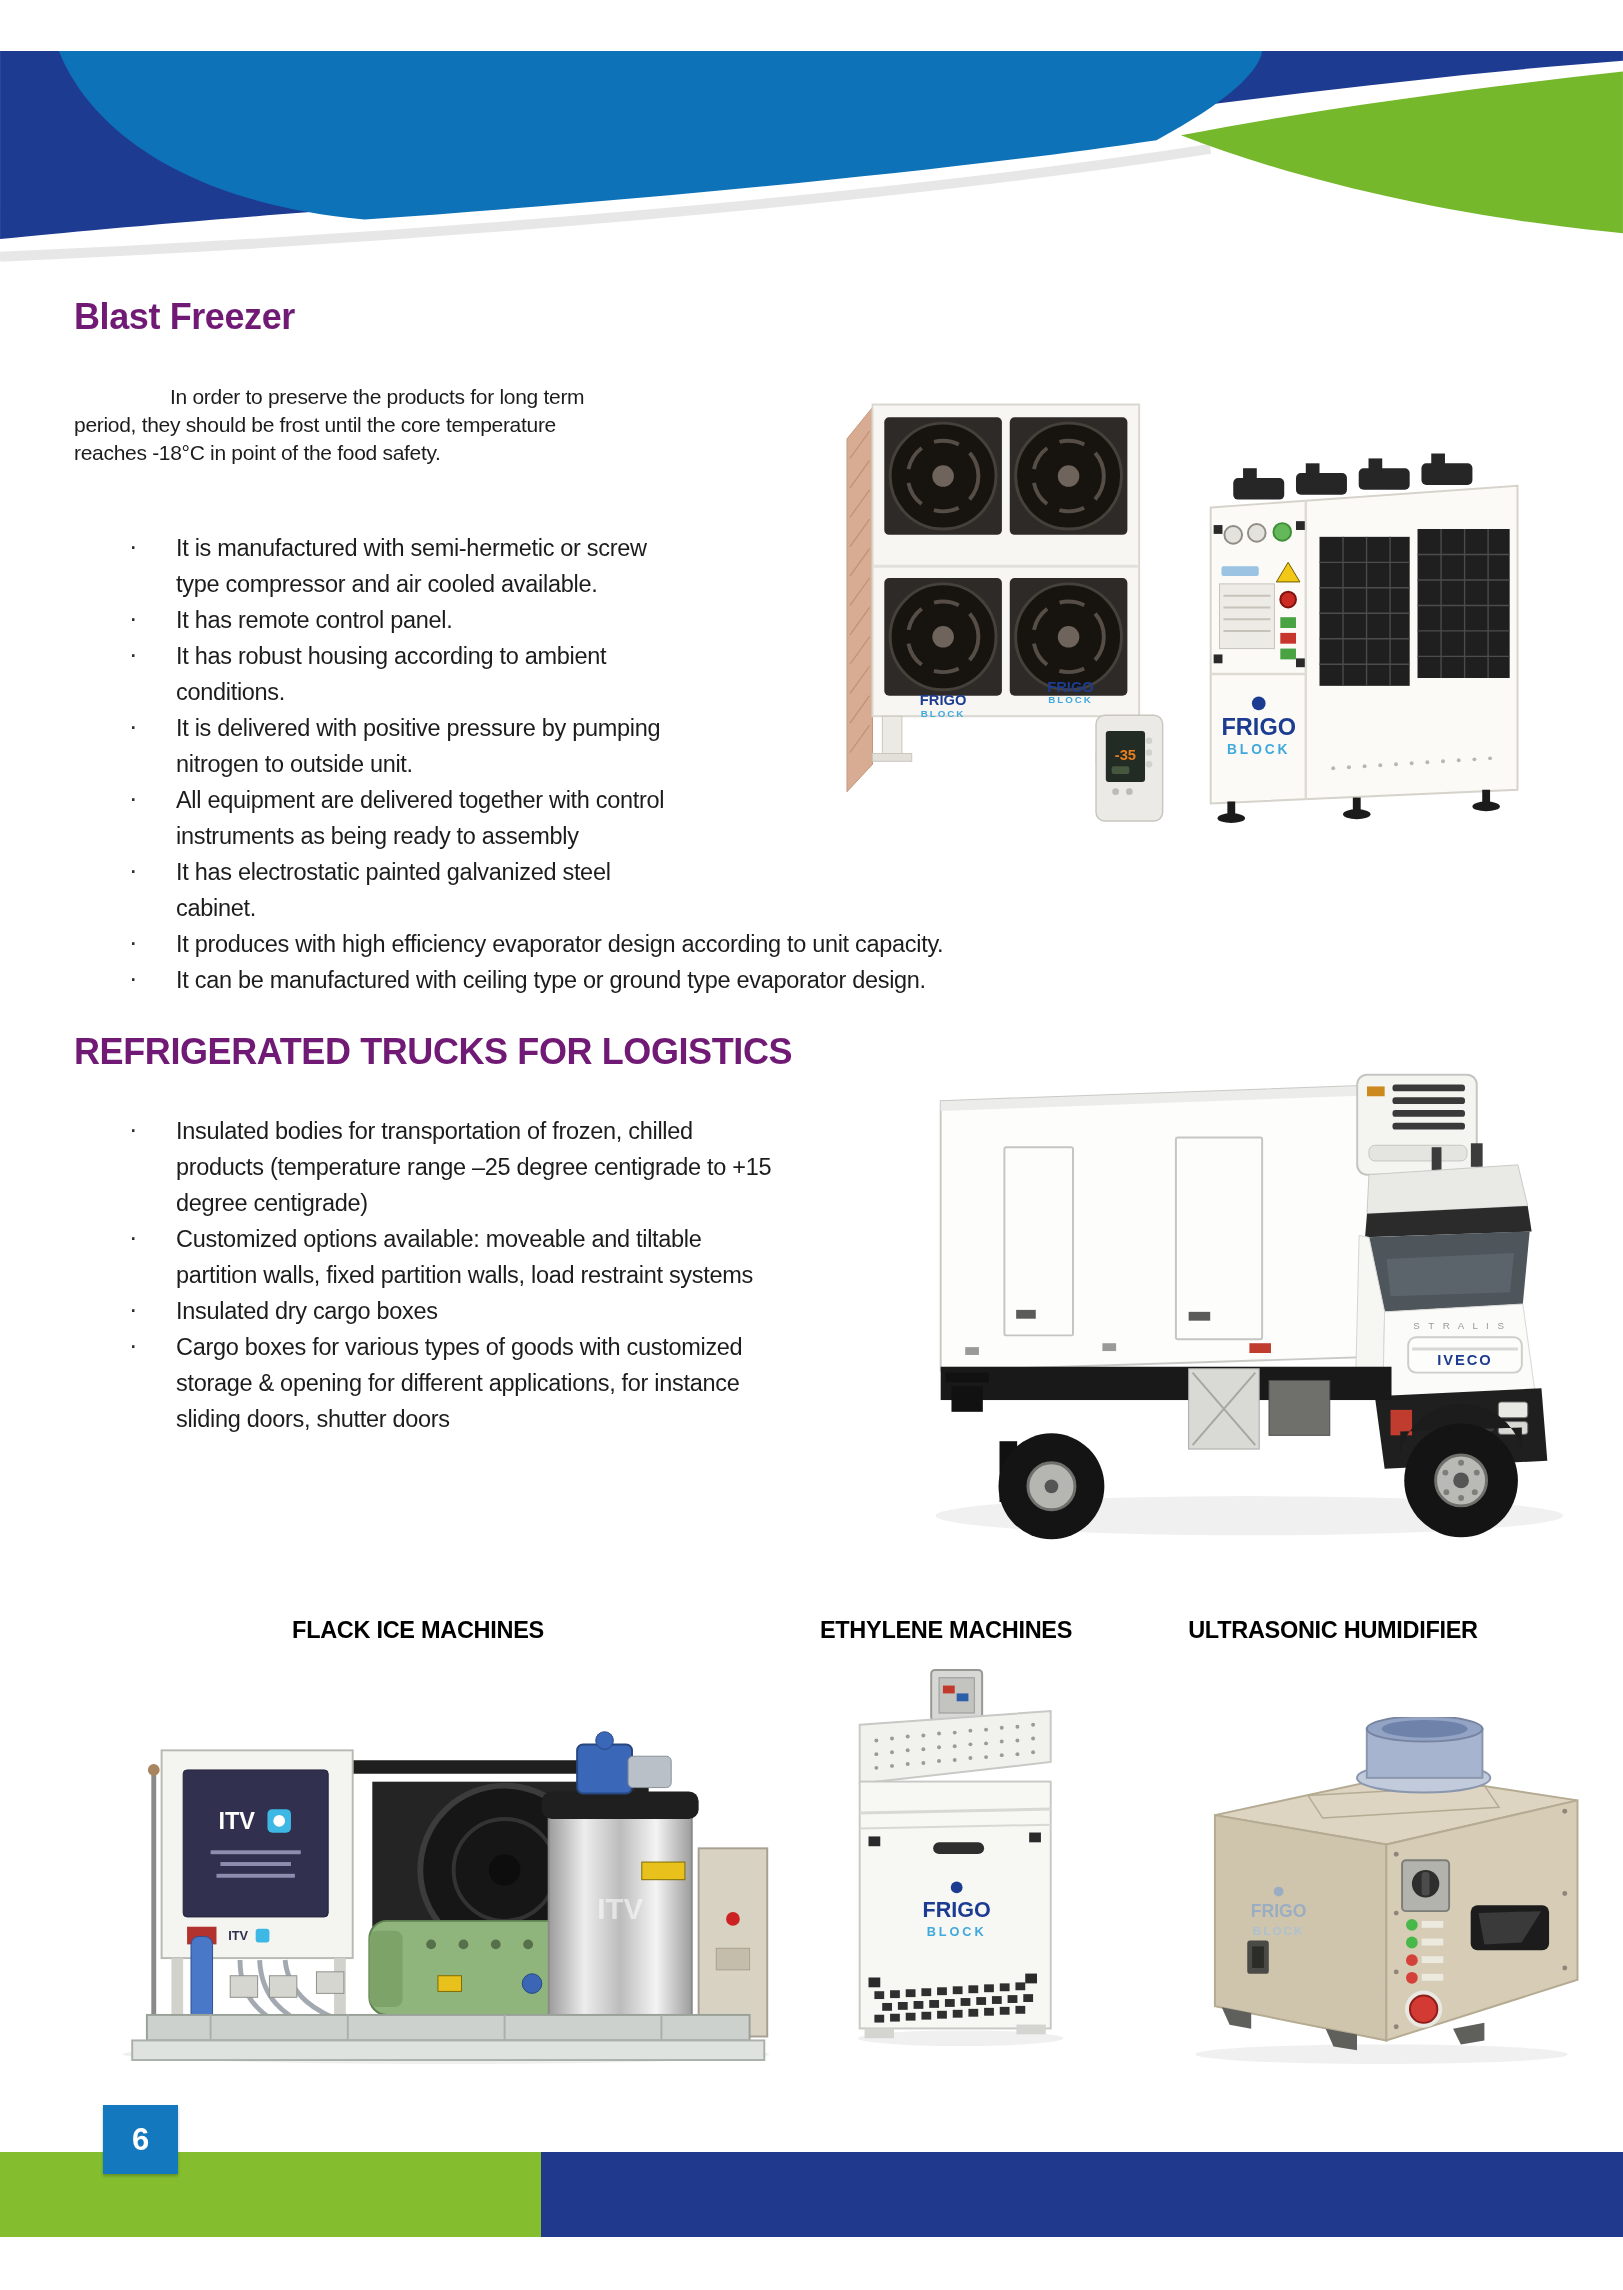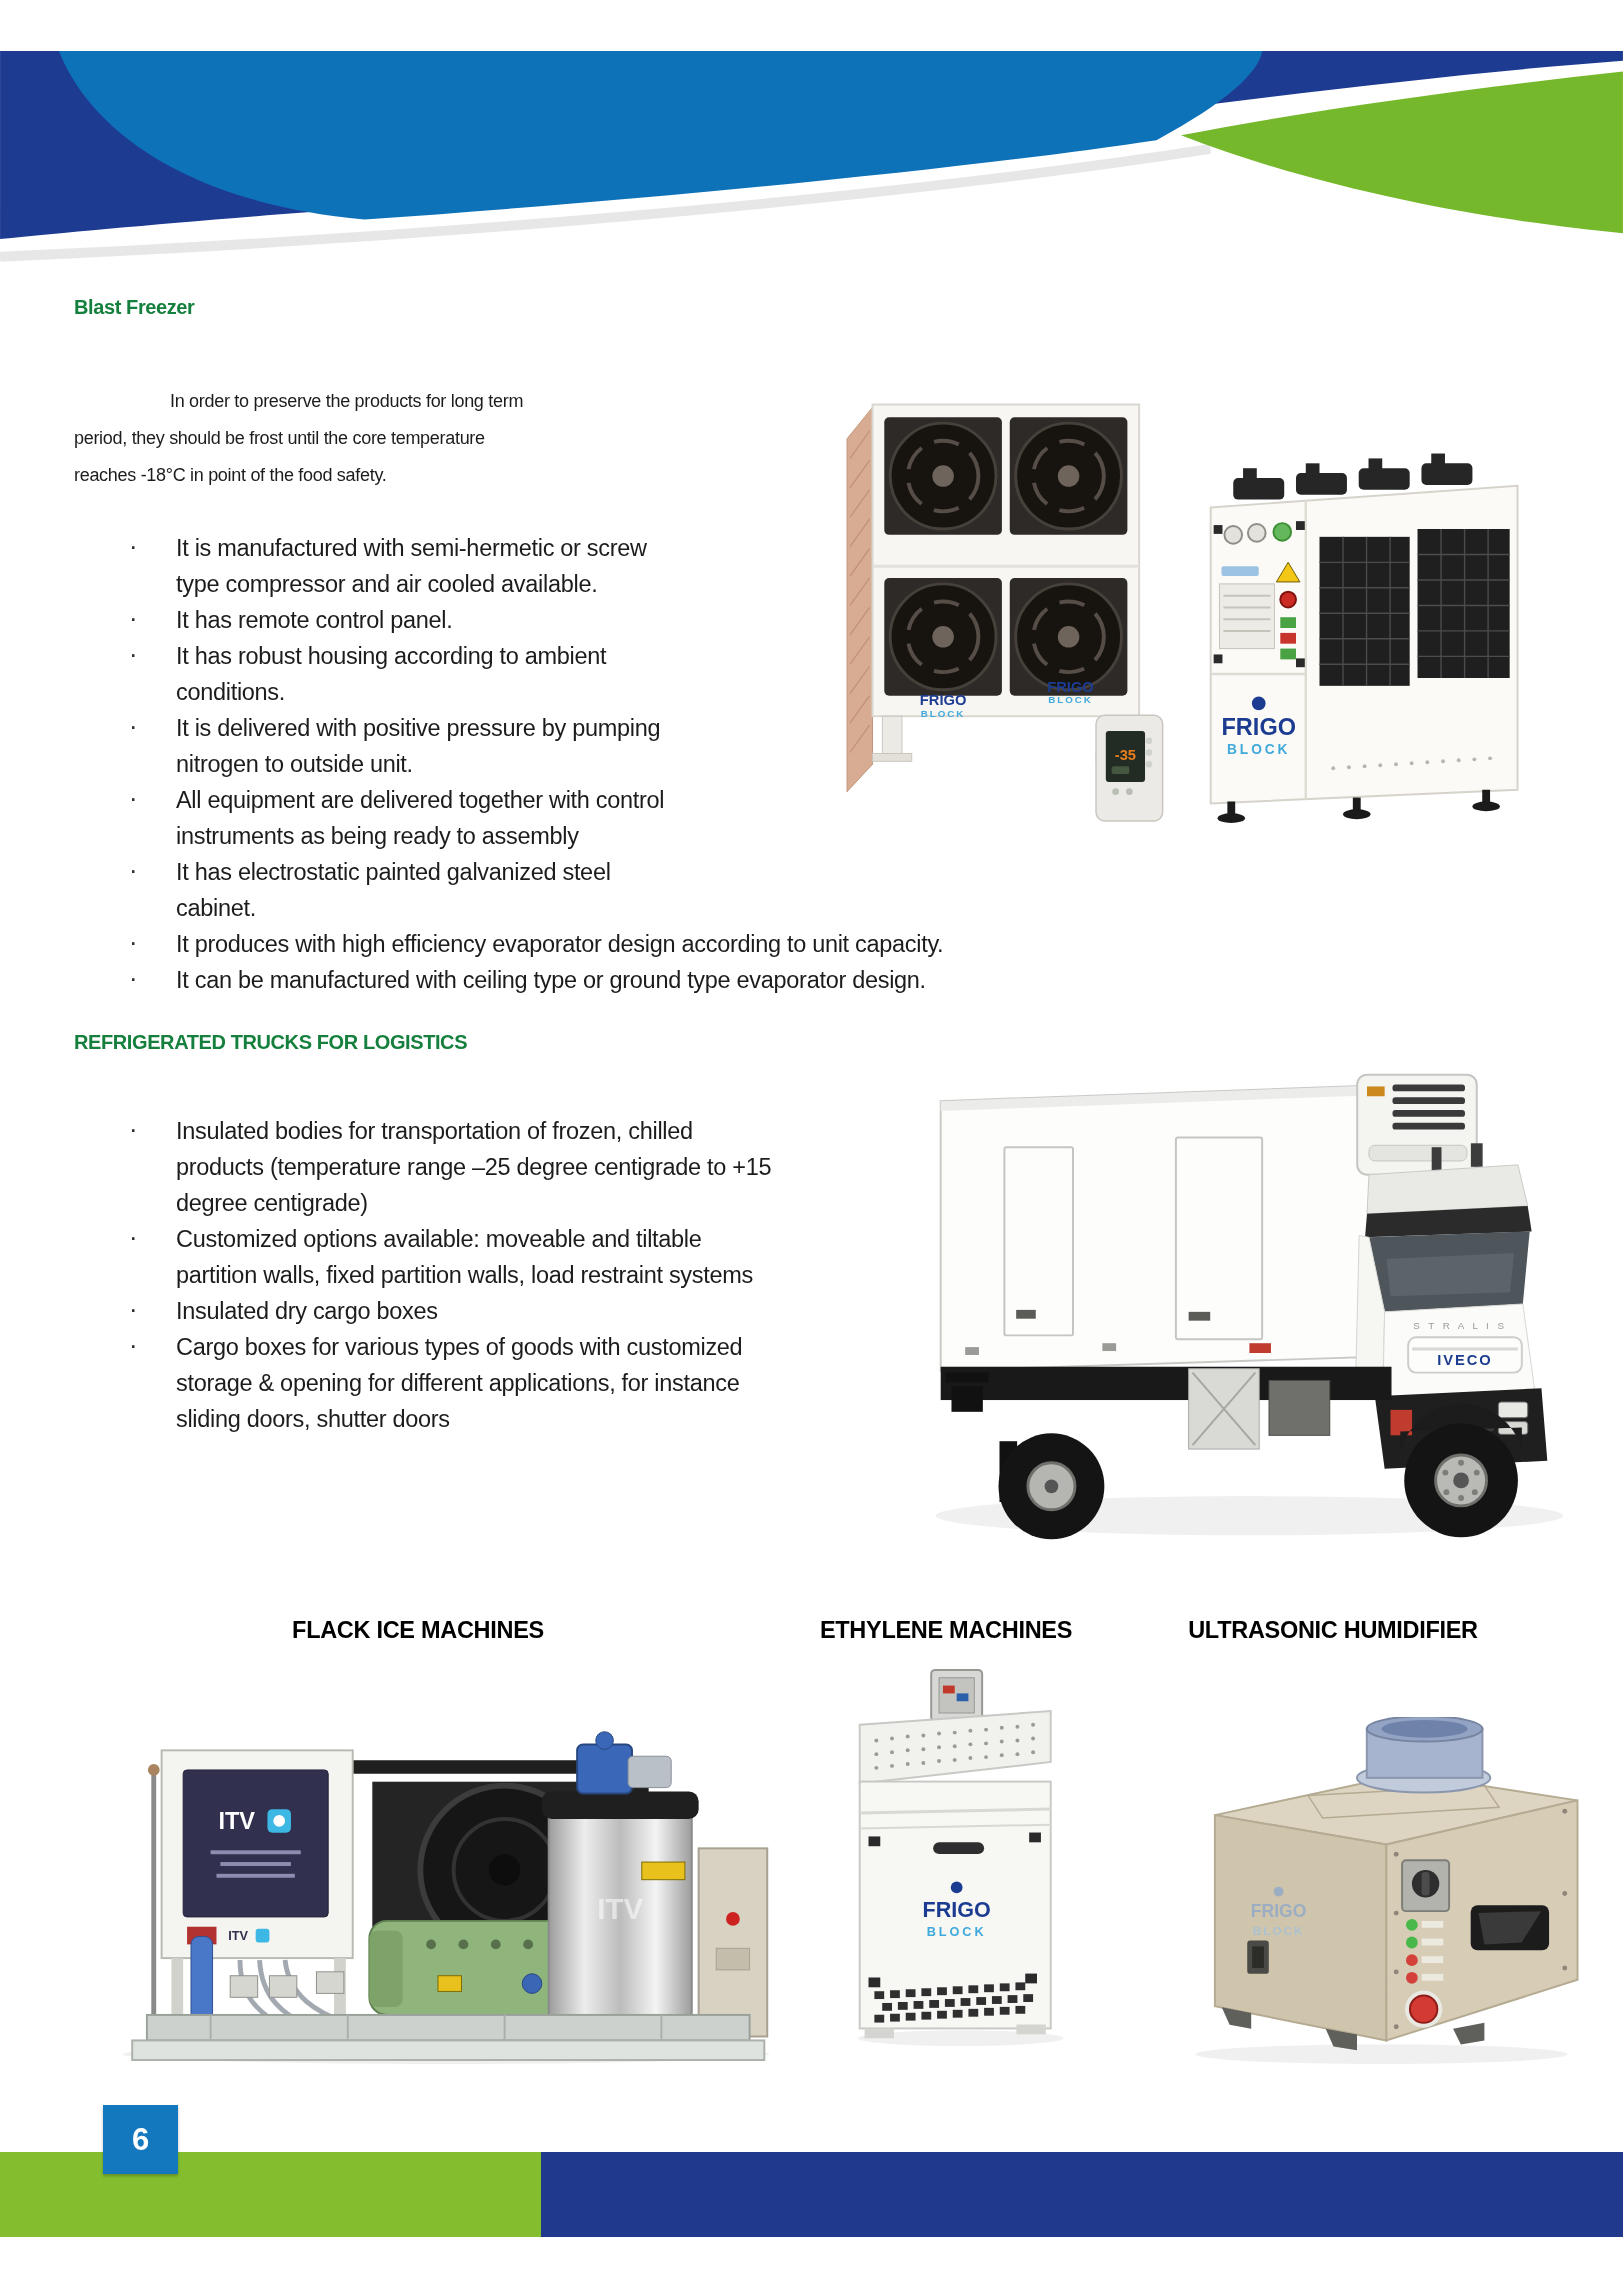--- a/index.html
+++ b/index.html
@@ -5,29 +5,29 @@
   html,body{margin:0;padding:0;background:#ffffff;}
   .page{
     position:relative; width:1623px; height:2291px; margin:0 auto;
     background:#ffffff; overflow:hidden;
     font-family:"Liberation Sans", sans-serif; color:#1c1c1c;
   }
   .abs{position:absolute;}
   svg{display:block;}
   
   .h-main{
-    font-size:20px; font-weight:700; letter-spacing:-0.4px; color:#15803d;
+    font-size:36px; font-weight:700; letter-spacing:-0.4px; color:#701a75;
   }
   .caption{
     font-size:23.5px; font-weight:700; letter-spacing:-0.3px; color:#000000;
     text-align:center; white-space:nowrap;
   }
   
   .intro{
-    font-size:18px; line-height:37px; letter-spacing:-0.3px;
+    font-size:21px; line-height:28px; letter-spacing:-0.3px;
     width:784px; text-indent:96px; white-space:pre-line;
   }
   ul.bullets{list-style:none; margin:0; padding:0;}
   ul.bullets li{
     position:relative; padding-left:49px; font-size:23.5px; line-height:36px;
     letter-spacing:-0.3px; width:1157px;
   }
   ul.bullets li .dot{
     position:absolute; left:2px; top:-2px; font-size:25.5px; color:#2a2a2a;
   }

